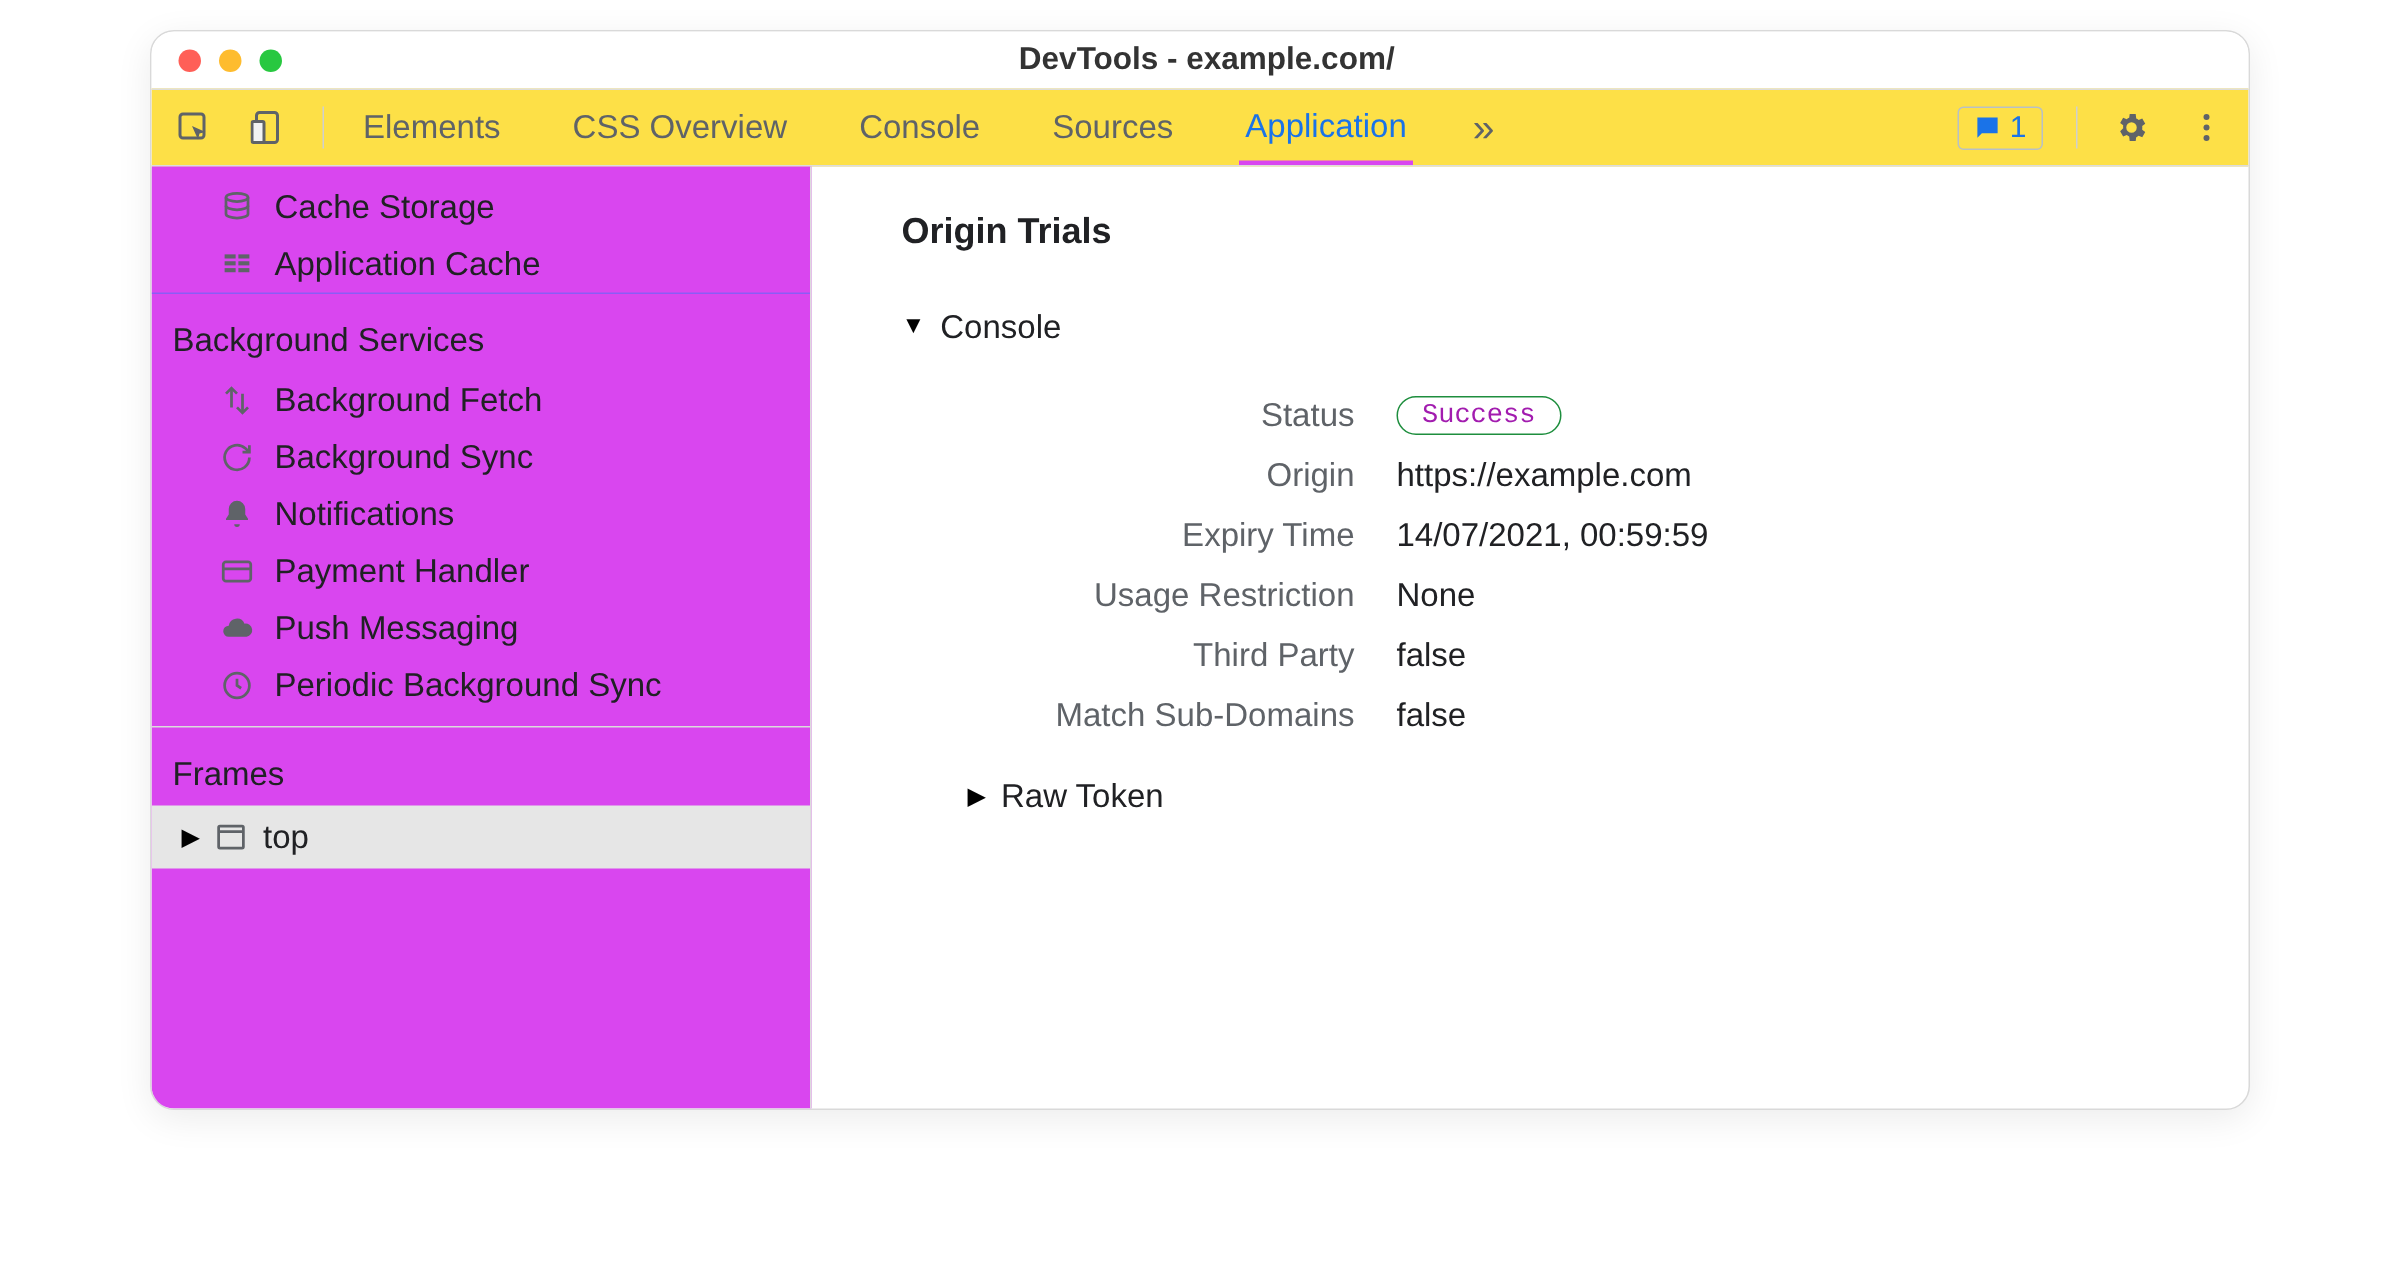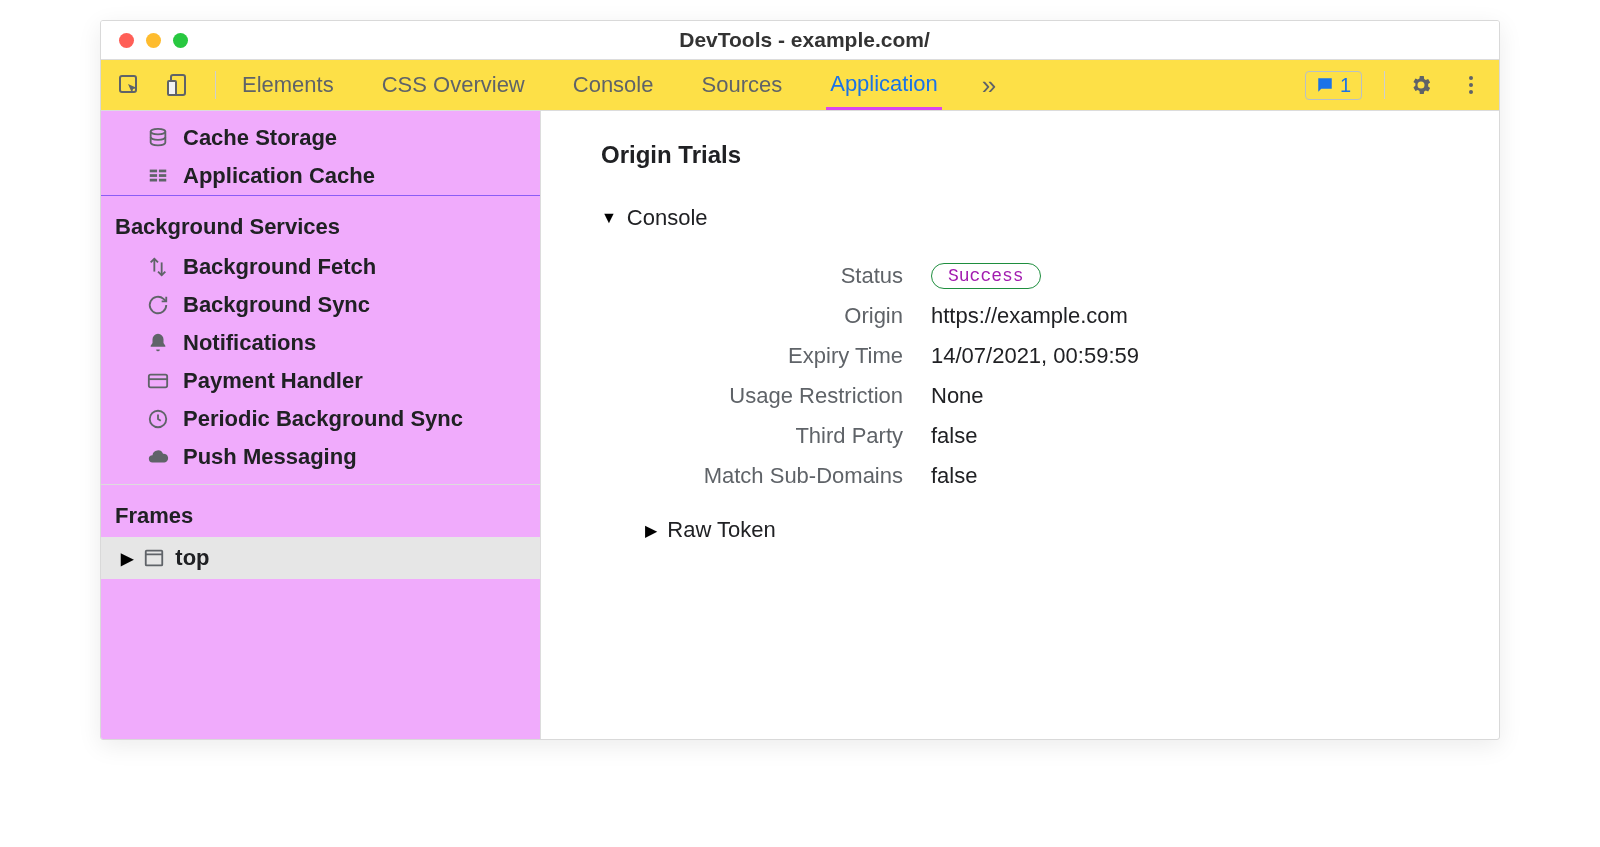--- a/index.html
+++ b/index.html
@@ -9,21 +9,21 @@
     background: #fff;
     width: 1600px;
     height: 847px;
     padding: 20px;
   }
   .window {
     width: 1400px;
     height: 720px;
     margin: 0 auto;
     border: 1px solid #d9d9d9;
-    border-radius: 3px;
+    border-radius: 16px;
     overflow: hidden;
     background: #fff;
     box-shadow: 0 6px 24px rgba(0,0,0,0.08);
     display: flex;
     flex-direction: column;
   }
   .titlebar {
     height: 38px;
     background: #fff;
     display: flex;
@@ -65,26 +65,25 @@
     border:1px solid #b8c0c6; border-radius:4px;
     padding:2px 10px; color:#1a73e8; font-size:20px; cursor:pointer;
   }
   .chevrons { font-size:26px; color:#5f6368; cursor:pointer; }
 
   .body {
     flex:1; display:flex; min-height:0;
   }
   .sidebar {
     width: 440px;
-    background:#f0abfc;
+    background:#d946ef;
     border-right:1px solid #dcdcdc;
     font-size: 22px;
     color:#202124;
     overflow:auto;
-    font-weight:bold;
   }
   .sidebar .item {
     display:flex; align-items:center; gap:14px;
     padding: 6px 10px 6px 46px;
     cursor:pointer;
   }
   .sidebar .section-title {
     padding: 18px 14px 8px 14px;
     font-size: 22px;
     color:#202124;
@@ -254,34 +253,34 @@
         <span class="ico">
           <svg width="22" height="22" viewBox="0 0 24 24" fill="none" stroke="#5f6368" stroke-width="2">
               <rect x="2" y="5" width="20" height="14" rx="2"></rect>
               <line x1="2" y1="10" x2="22" y2="10"></line>
             </svg>
         </span>
         <span>Payment Handler</span>
       </div>
       <div class="item">
         <span class="ico">
+          <svg width="22" height="22" viewBox="0 0 24 24" fill="#5f6368">
+              <path d="M19 18H6a4 4 0 010-8 6 6 0 0111.5-1.5A4.5 4.5 0 0119 18z"></path>
+            </svg>
+        </span>
+        <span>Push Messaging</span>
+      </div>
+      <div class="item">
+        <span class="ico">
           <svg width="22" height="22" viewBox="0 0 24 24" fill="none" stroke="#5f6368" stroke-width="2">
               <circle cx="12" cy="12" r="9"></circle>
               <path d="M12 7v5l3 2"></path>
             </svg>
         </span>
         <span>Periodic Background Sync</span>
-      </div>
-      <div class="item">
-        <span class="ico">
-          <svg width="22" height="22" viewBox="0 0 24 24" fill="#5f6368">
-              <path d="M19 18H6a4 4 0 010-8 6 6 0 0111.5-1.5A4.5 4.5 0 0119 18z"></path>
-            </svg>
-        </span>
-        <span>Push Messaging</span>
       </div>
 
       <div class="frame-section">
         <div class="section-title" style="border-top:none;">Frames</div>
         <div class="frame-row">
           <span class="caret">▶</span>
           <span class="ico">
             <svg width="22" height="22" viewBox="0 0 24 24" fill="none" stroke="#5f6368" stroke-width="2">
                 <rect x="3" y="4" width="18" height="16" rx="1"></rect>
                 <line x1="3" y1="8" x2="21" y2="8"></line>

